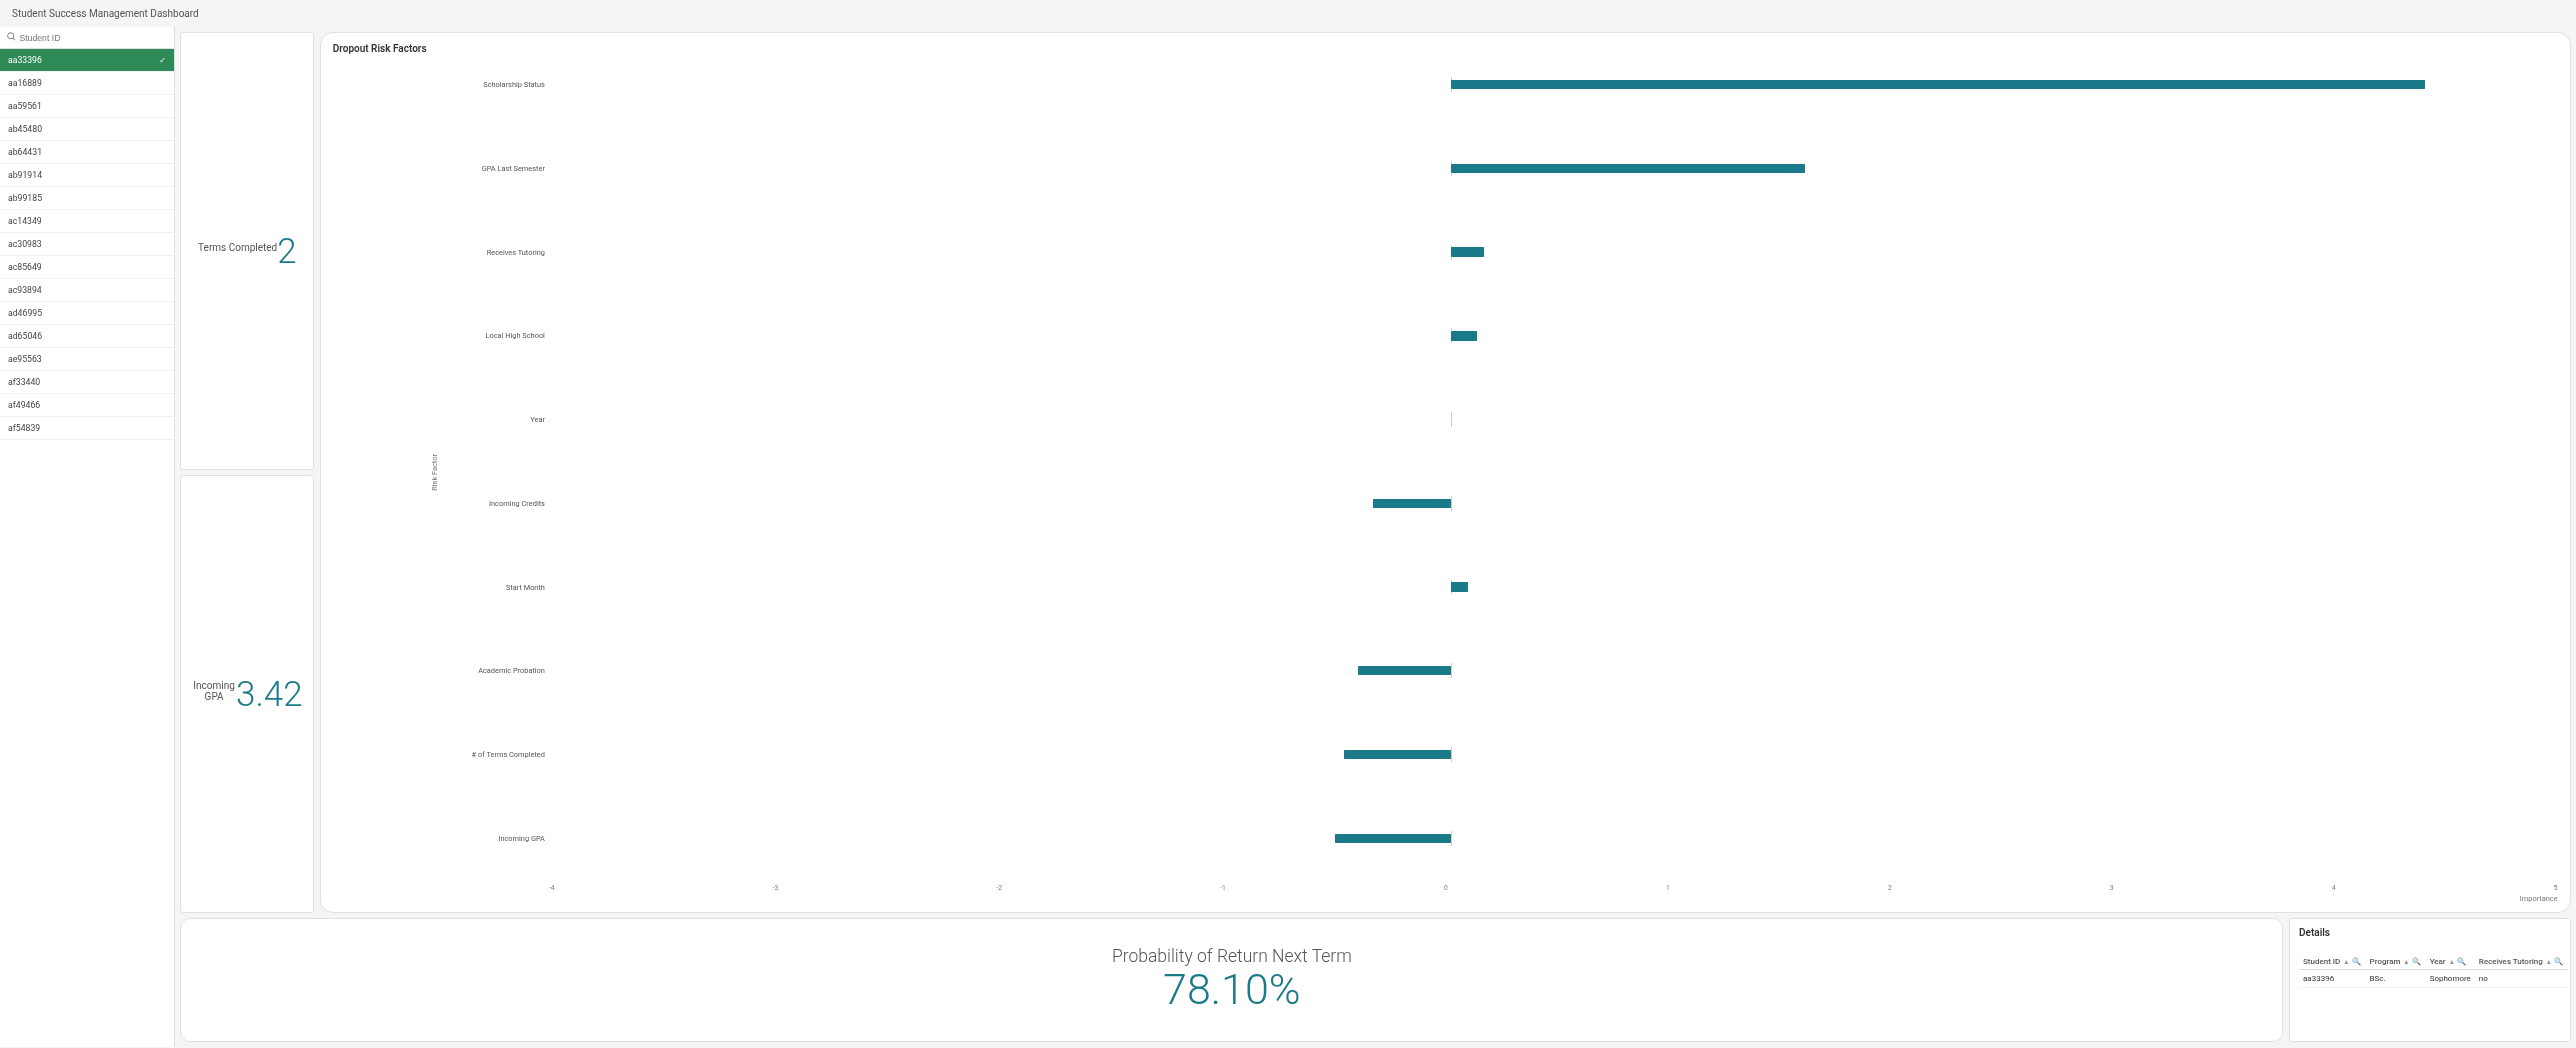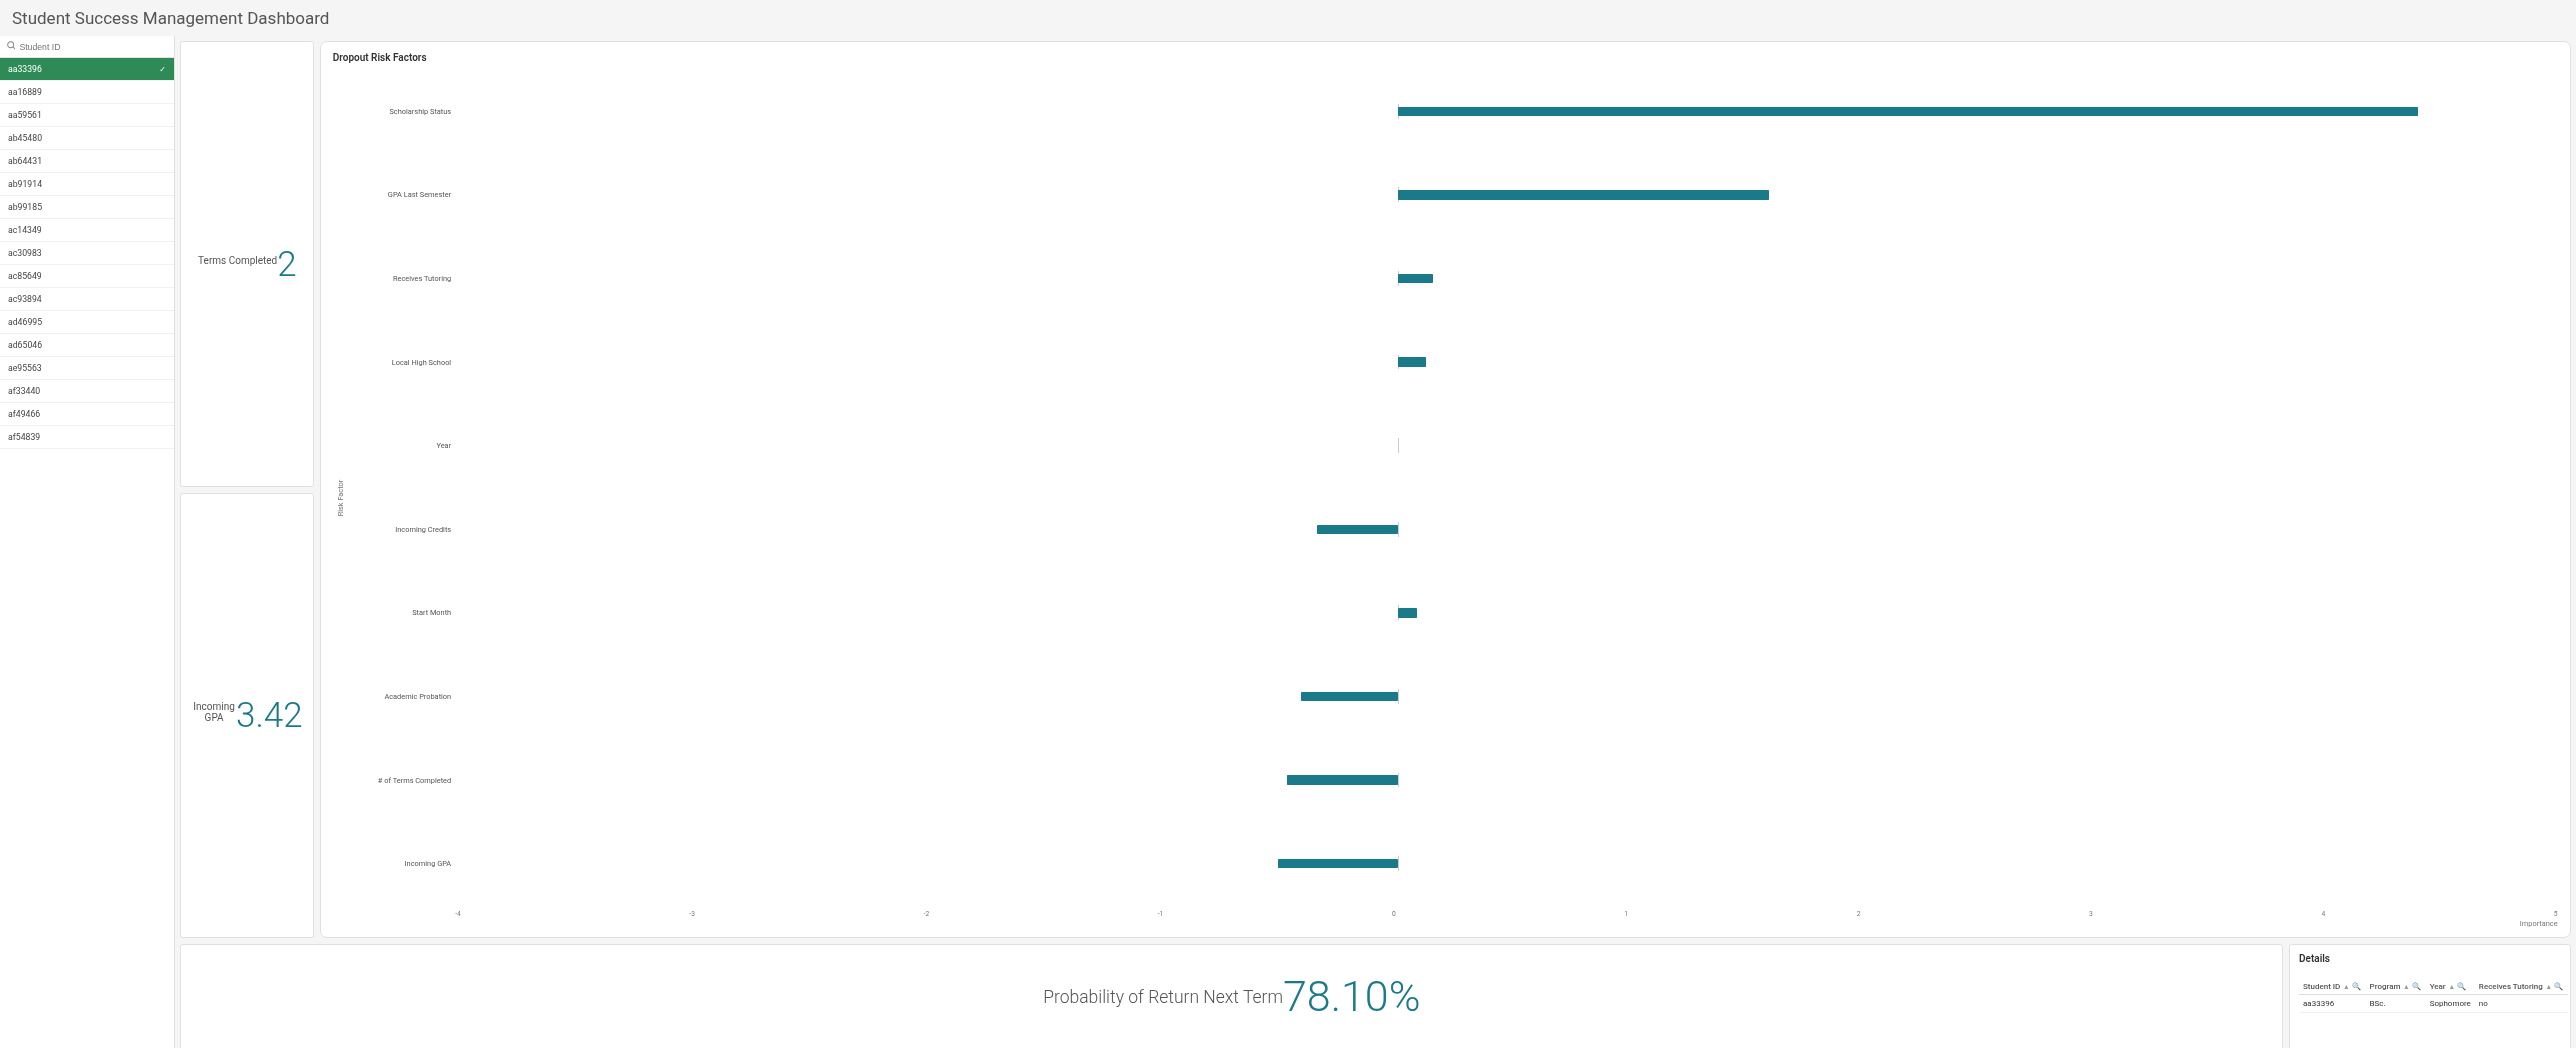--- a/index.html
+++ b/index.html
@@ -4,21 +4,21 @@
   <style>
     * { box-sizing: border-box; margin: 0; padding: 0; }
     body {
       font-family: -apple-system, BlinkMacSystemFont, 'Segoe UI', Roboto, sans-serif;
       background: #f5f5f5;
       font-size: 8.7px;
       color: #333;
     }
     .app-title {
       padding: 8px 12px;
-      font-size: 17px;
+      font-size: 10px;
       color: #555;
       font-weight: 400;
       background: #f5f5f5;
     }
     .main-layout {
       display: flex;
       height: calc(100vh - 28px);
       gap: 0;
     }
     
@@ -112,25 +112,24 @@
     .stat-value {
       font-size: 35px;
       color: #1a7a8a;
       font-weight: 300;
       line-height: 1;
     }
     
     .chart-panel {
       background: #fff;
       border: 0.7px solid #e0e0e0;
-      border-radius: 7px;
+      border-radius: 13px;
       flex: 1;
       padding: 9.4px 12px;
       display: flex;
-      flex-direction: column;
     }
     .chart-title {
       font-size: 10px;
       font-weight: 600;
       color: #333;
       margin-bottom: 6.7px;
     }
     .chart-container {
       flex: 1;
       display: flex;
@@ -220,24 +219,24 @@
 
     
     .bottom-section {
       display: flex;
       gap: 5.4px;
       min-height: 107px;
     }
     .probability-card {
       background: #fff;
       border: 0.7px solid #e0e0e0;
-      border-radius: 3px;
-      flex: 1;
-      display: flex;
-      flex-direction: row;
+      border-radius: 10px;
+      flex: 1;
+      display: flex;
+      flex-direction: column;
       align-items: center;
       justify-content: center;
       padding: 27px;
     }
     .prob-label {
       font-size: 17.5px;
       color: #555;
       font-weight: 300;
       text-align: center;
     }

